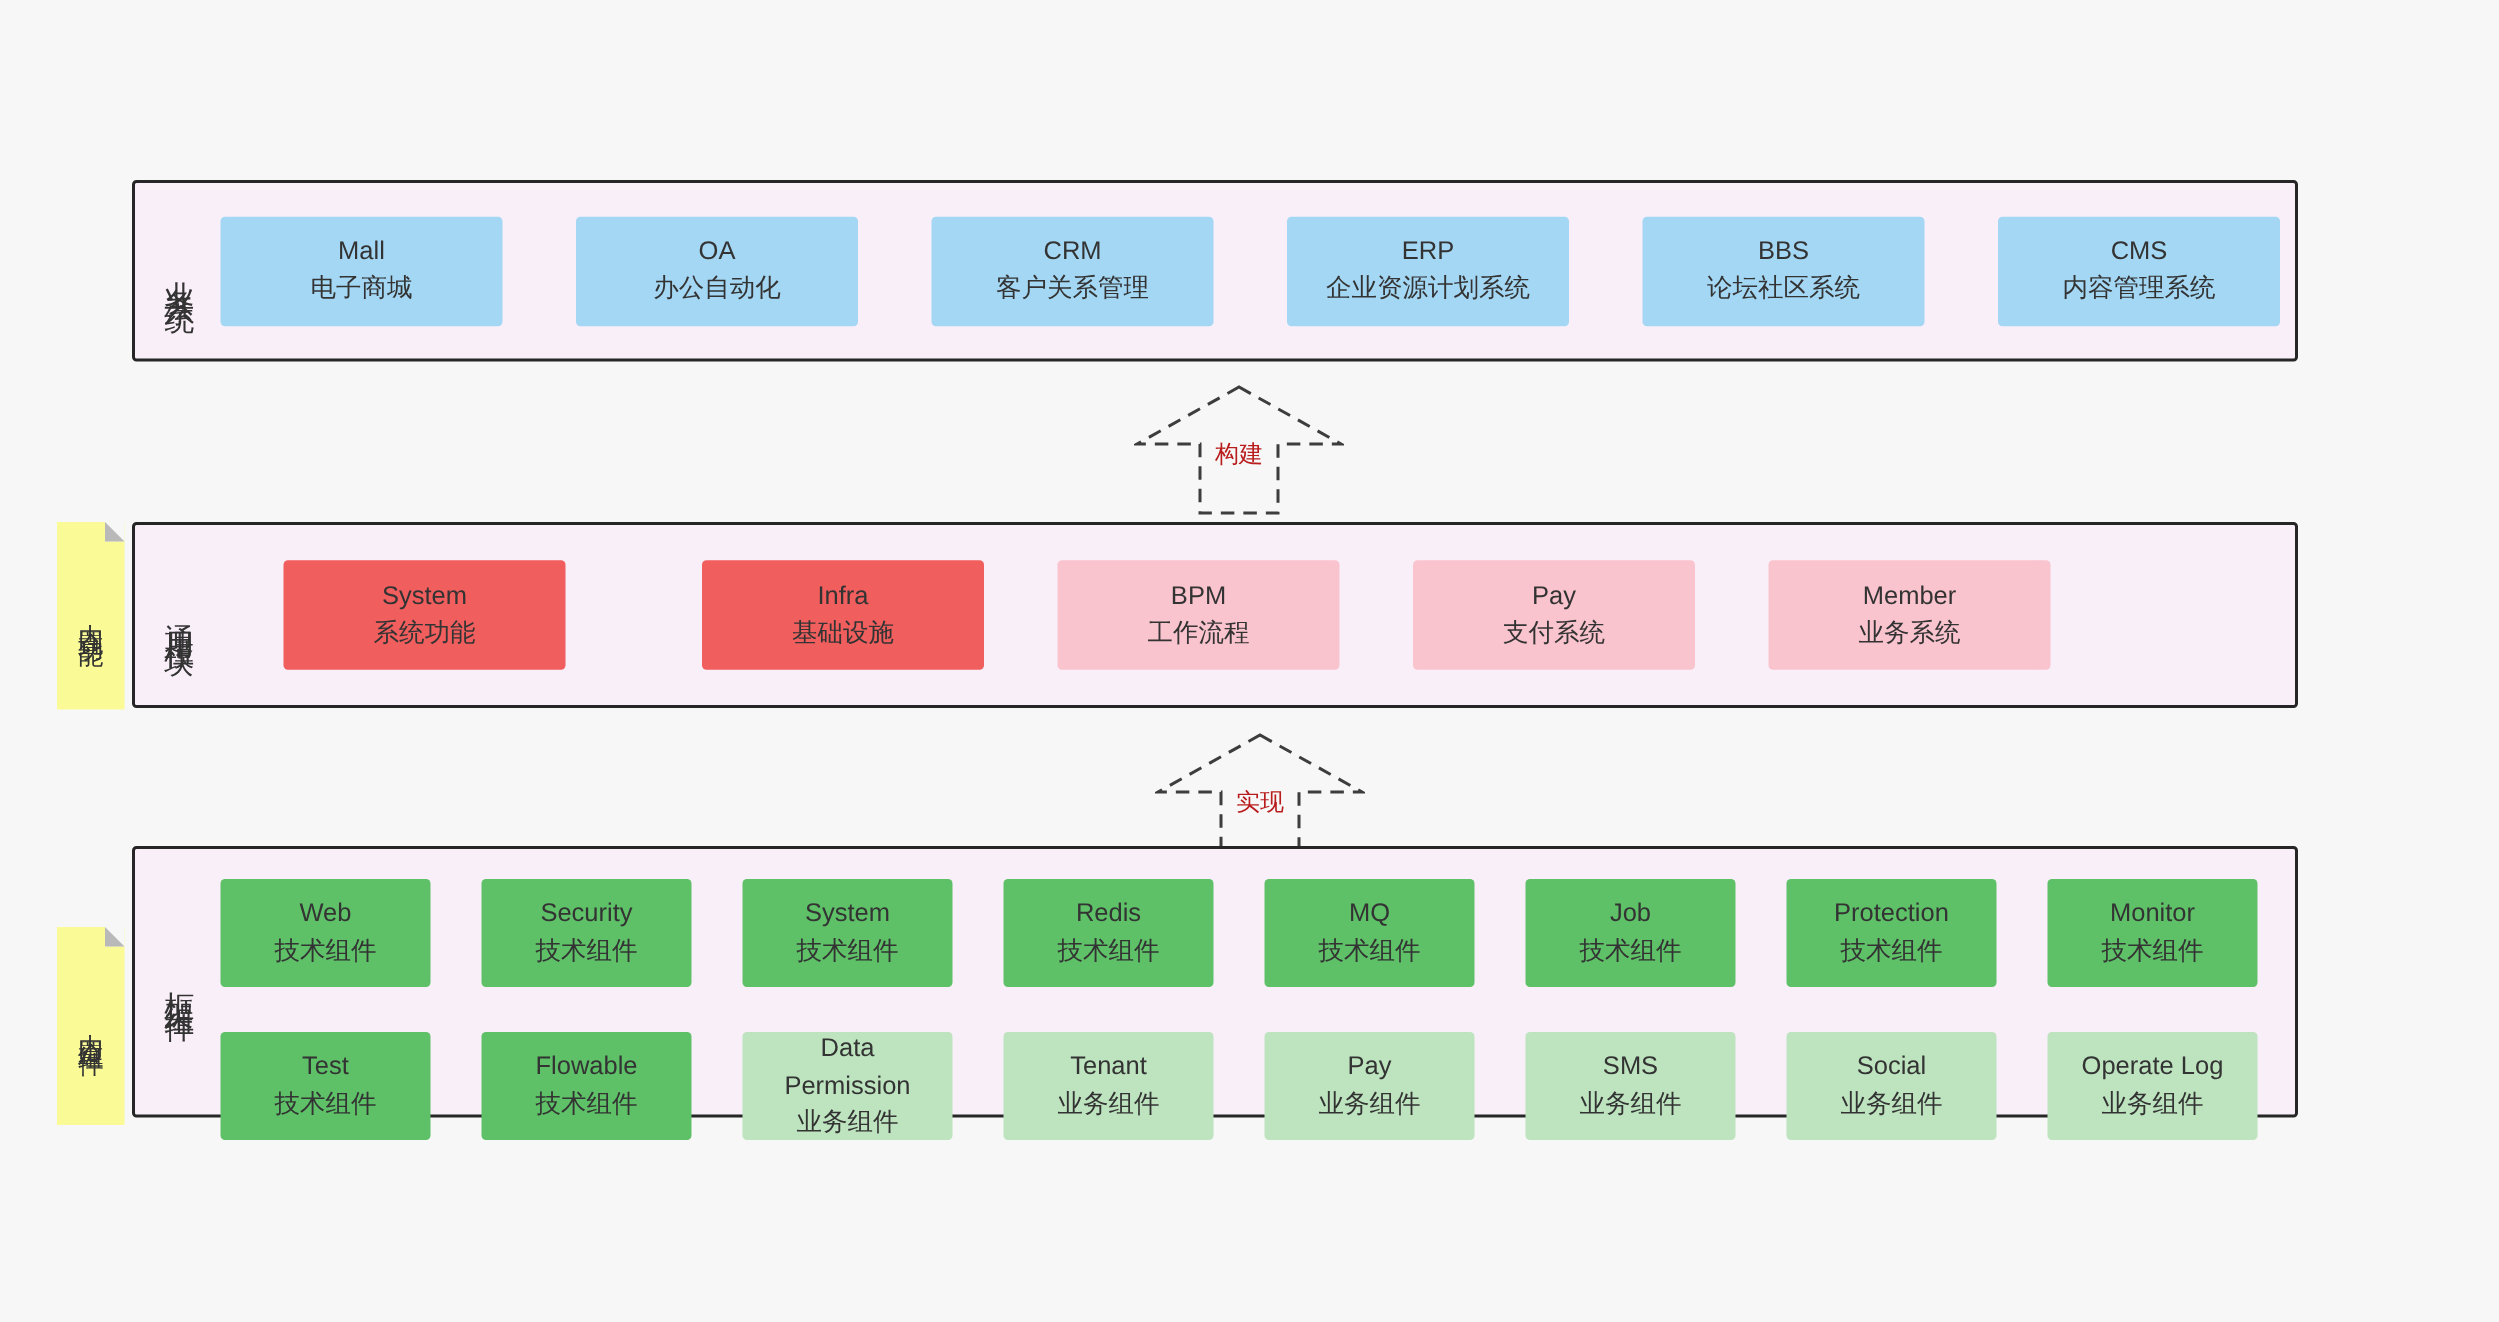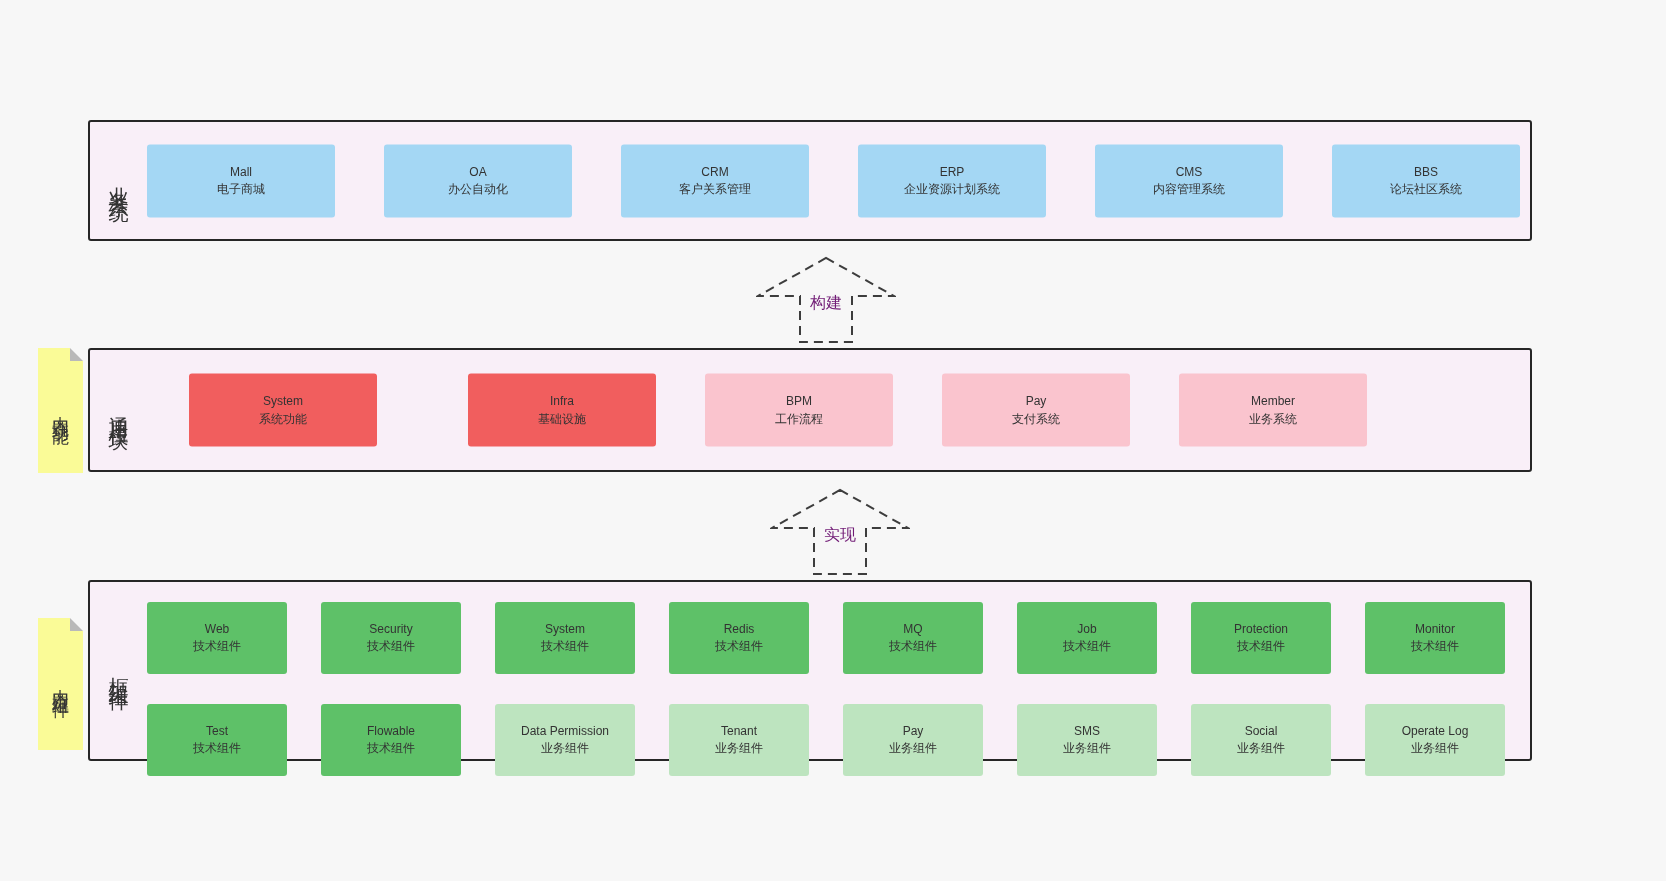--- a/index.html
+++ b/index.html
@@ -16,21 +16,21 @@
   .layer {
     position: absolute;
     left: 88px;
     width: 1444px;
     background: #f9eff8;
     border: 2px solid #262626;
     border-radius: 3px;
   }
   .layer1 { top: 120px; height: 121px; }
   .layer2 { top: 348px; height: 124px; }
-  .layer3 { top: 580px; height: 181px; }
+  .layer3 { top: 564px; height: 181px; }
 
   .layer-label {
     position: absolute;
     left: 16px;
     top: 50%;
     transform: translateY(-50%);
     writing-mode: vertical-lr;
     text-orientation: upright;
     font-size: 20px;
     letter-spacing: 5px;
@@ -51,21 +51,21 @@
   .grid-row.r1 { top: 20px; }
   .grid-row.r2 { top: 122px; justify-content: center; }
 
   .box {
     display: flex;
     flex-direction: column;
     align-items: center;
     justify-content: center;
     text-align: center;
     border-radius: 3px;
-    font-size: 12px;
+    font-size: 17px;
     line-height: 1.45;
     padding: 4px 14px;
   }
   .bw { width: 188px; height: 73px; }
   .bn { width: 140px; height: 72px; }
 
   .c-blue   { background: #a4d7f4; }
   .c-red    { background: #f15e5e; margin-left: 42px; }
   .c-pink   { background: #fac4ce; text-align: right; }
   .c-green  { background: #5ec168; }
@@ -106,21 +106,21 @@
   .arrow2 { left: 770px; top: 488px; }
   .arrow svg { display: block; }
   .arrow-label {
     position: absolute;
     left: 50%;
     top: 36px;
     transform: translateX(-50%);
     background: #f7f7f7;
     padding: 1px 4px;
     font-size: 16px;
-    color: #701a75;
+    color: #b91c1c;
     white-space: nowrap;
   }
 </style>
 </head>
 <body>
 
 <div class="stage">
 
   <section class="layer layer1">
     <div class="layer-label">业务系统</div>
@@ -135,26 +135,26 @@
       </div>
       <div class="box bw c-blue">
         <span>CRM</span>
         <span>客户关系管理</span>
       </div>
       <div class="box bw c-blue">
         <span>ERP</span>
         <span>企业资源计划系统</span>
       </div>
       <div class="box bw c-blue">
+        <span>BBS</span>
+        <span>论坛社区系统</span>
+      </div>
+      <div class="box bw c-blue">
         <span>CMS</span>
         <span>内容管理系统</span>
-      </div>
-      <div class="box bw c-blue">
-        <span>BBS</span>
-        <span>论坛社区系统</span>
       </div>
     </div>
   </section>
 
   <div class="arrow arrow1">
     <svg width="140" height="88" viewBox="0 0 140 88">
       <polygon points="70,2 138,40 96,40 96,86 44,86 44,40 2,40" fill="none" stroke="#3d3d3d" stroke-width="2" stroke-dasharray="9,6" stroke-linejoin="miter"></polygon>
     </svg>
     <span class="arrow-label">构建</span>
   </div>

